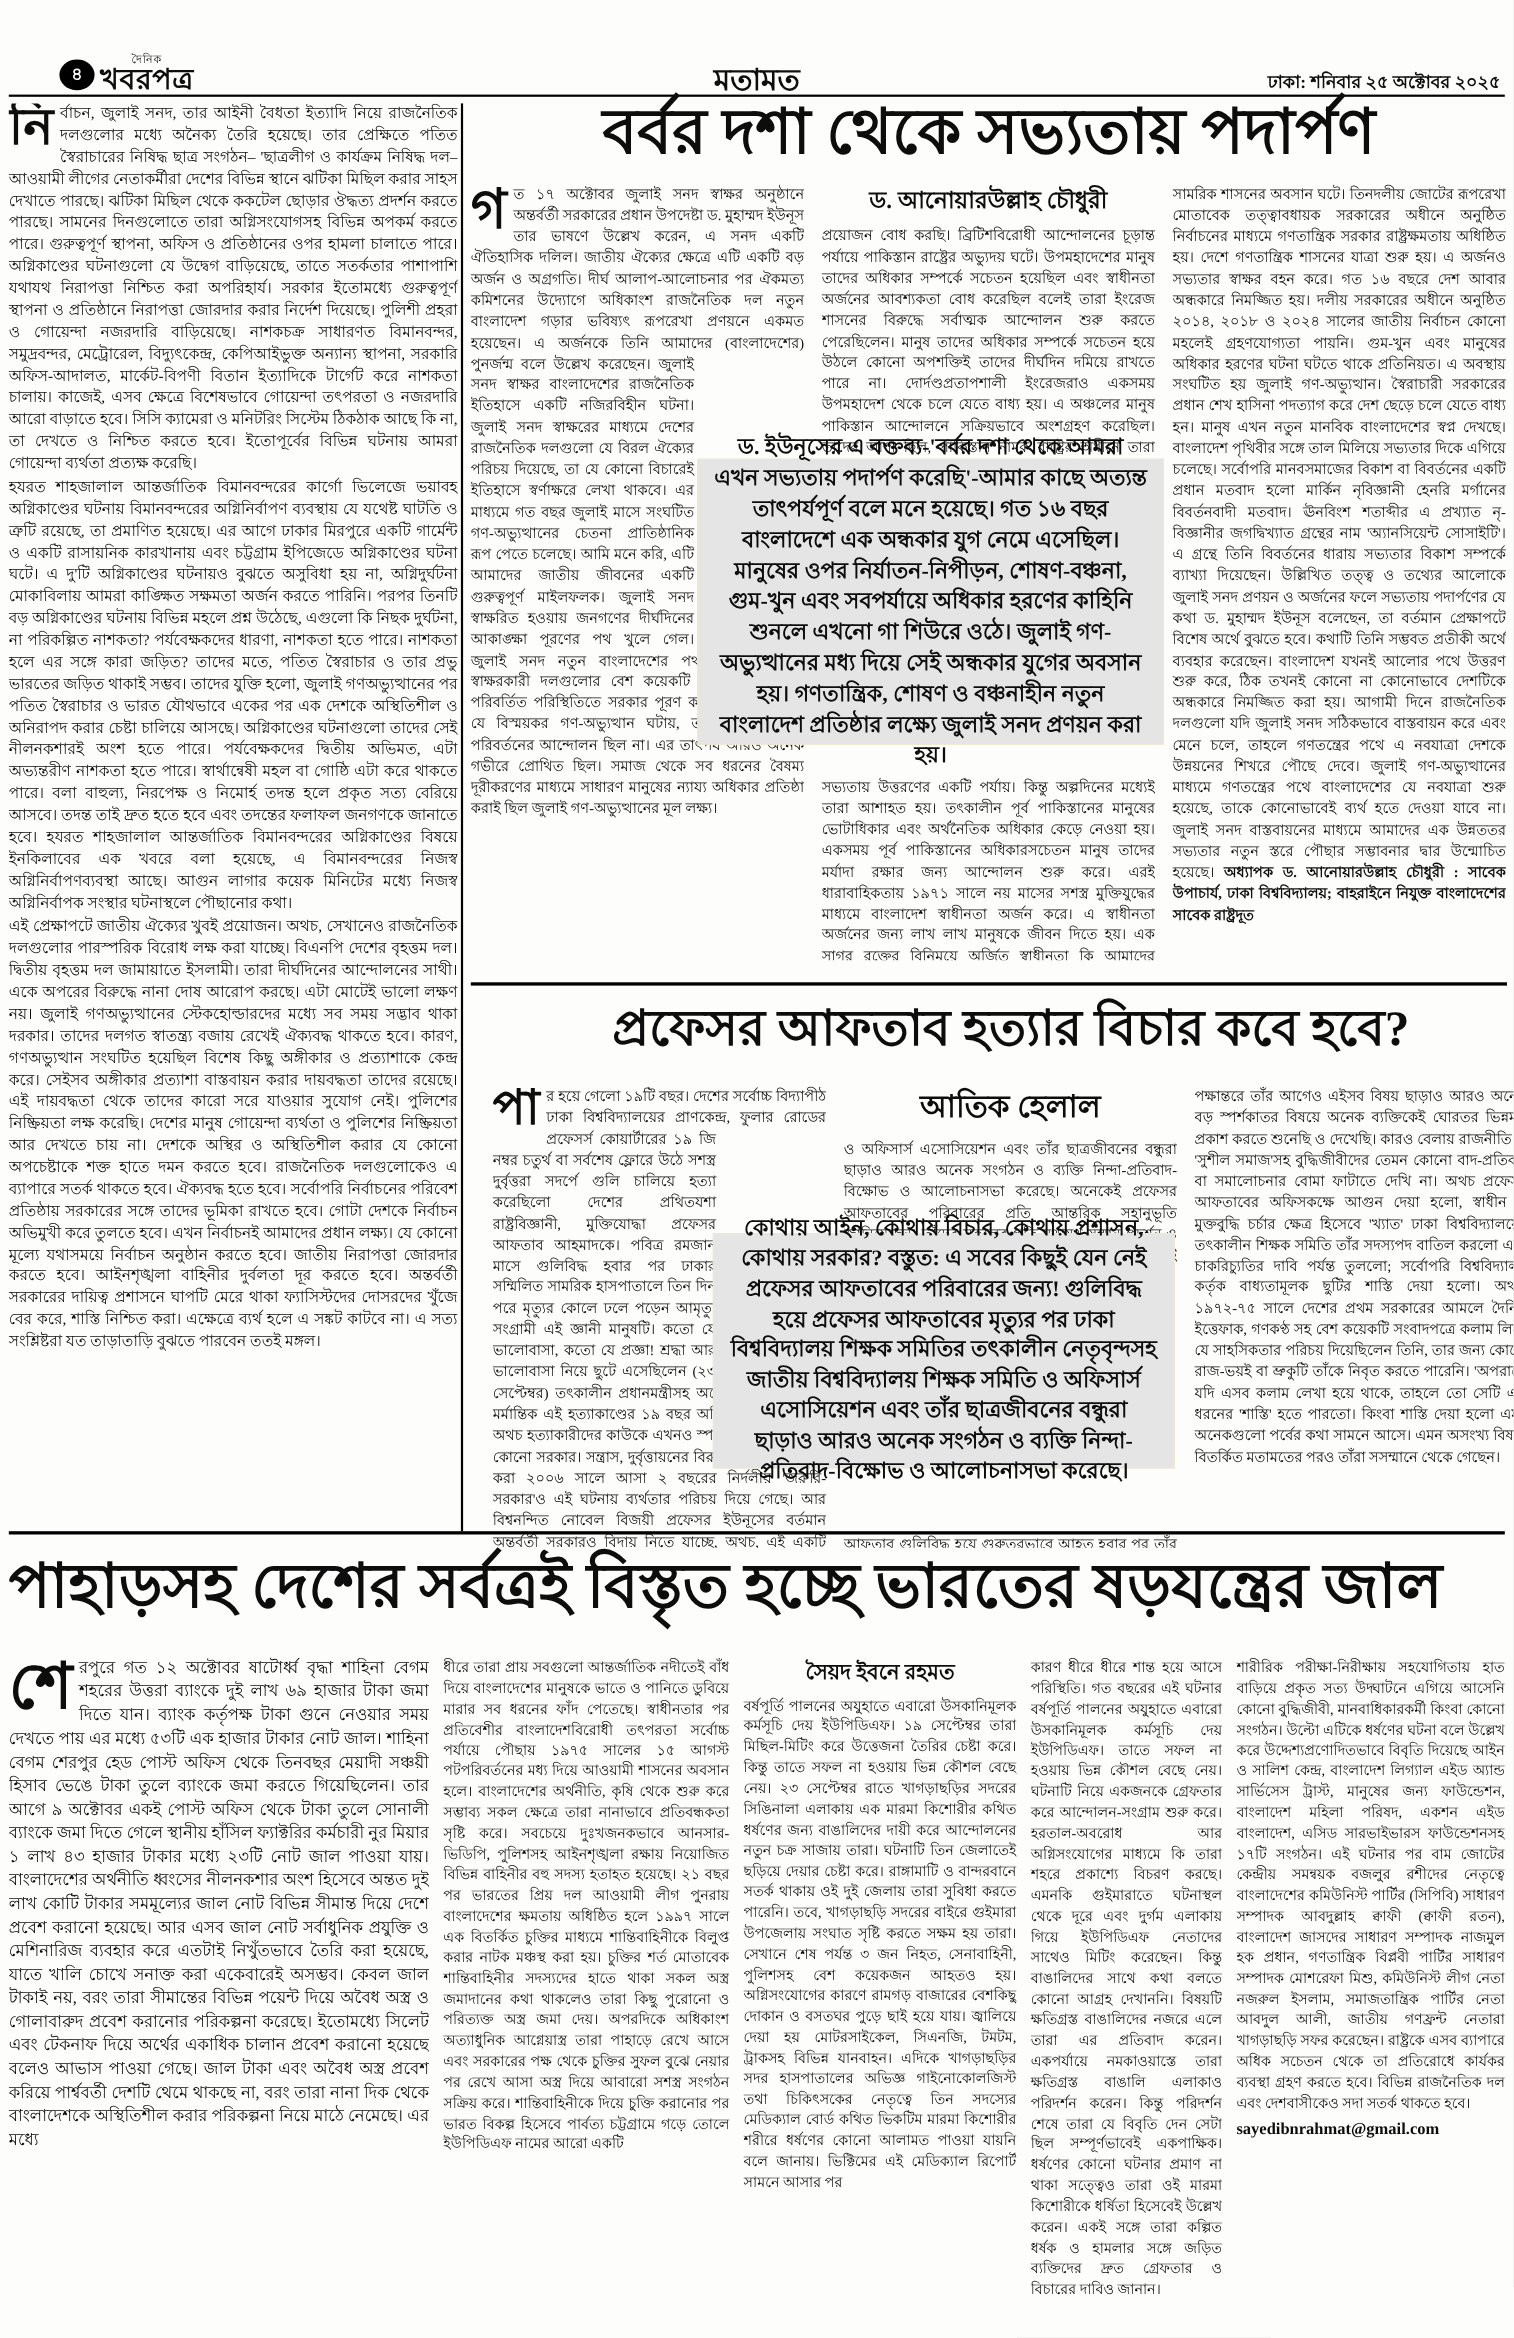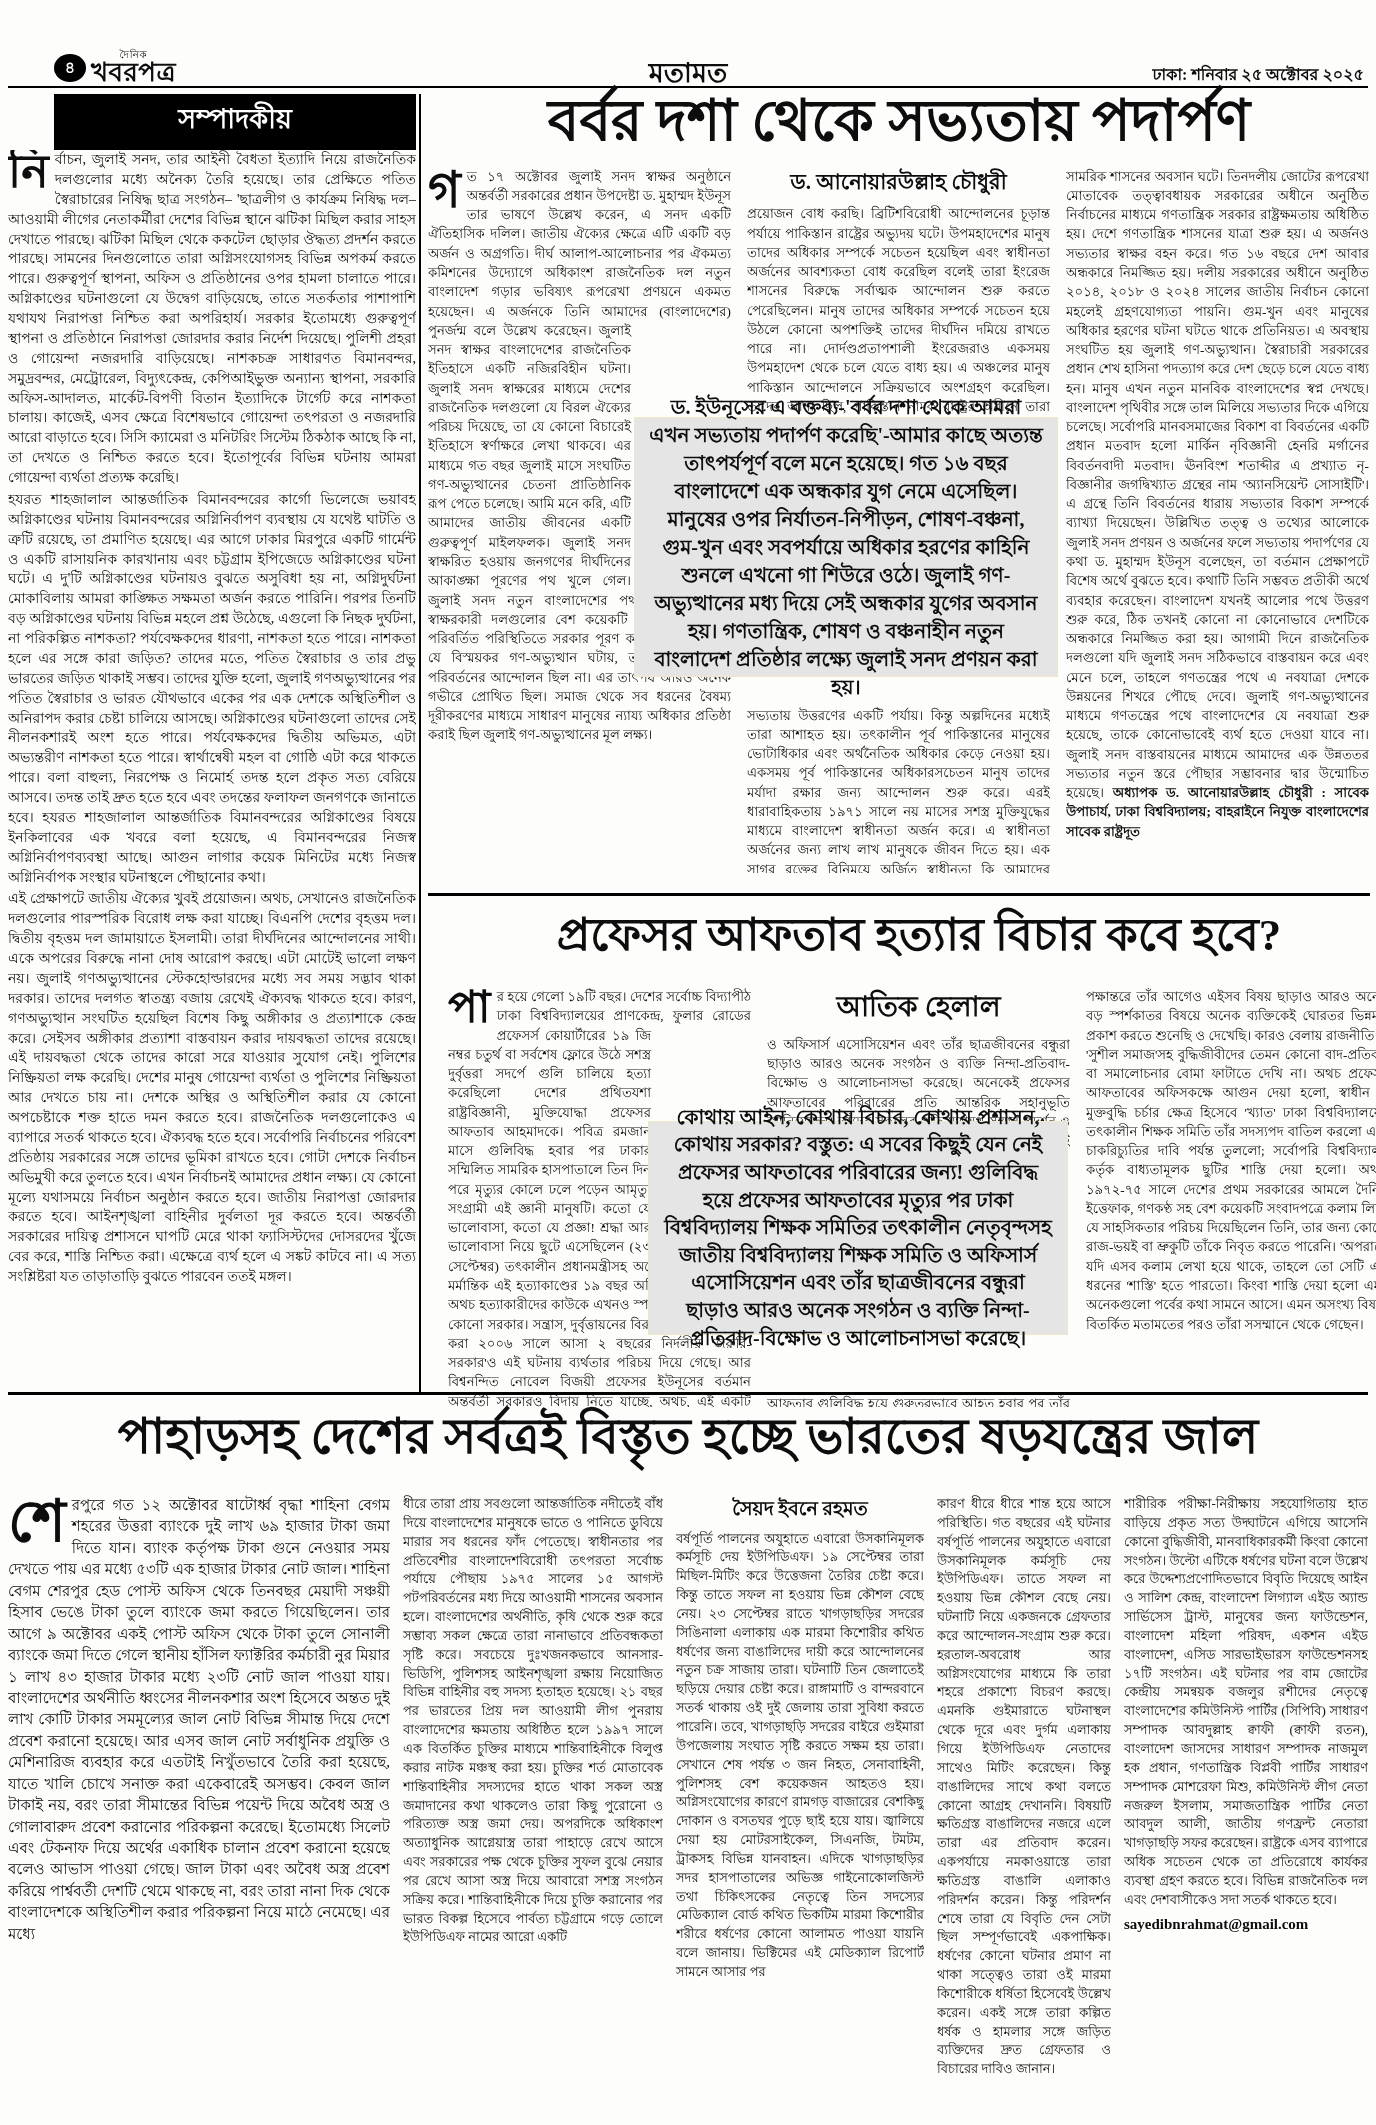--- a/index.html
+++ b/index.html
@@ -58,21 +58,21 @@
   #a2 .colwrap { gap:16px; height:420px; }
   #a2 .col { width:303px; font-size:13.2px; line-height:1.46; }
   #a2 .byline { font-size:28px; }
   #a2 .dropcap { font-size:44px; }
   #a2 .pullq { left:200px; top:134px; width:420px; height:214px; font-size:20px; line-height:1.38; }
   #a2 .wrapR { width:100px; height:222px; }
   #a2 .spacerB { height:224px; }
 
   
   #a3 { position:absolute; left:8px; top:1399px; width:1360px; height:718px; overflow:hidden; }
-  #a3 h1 { font-size:49px; text-align:center; font-weight:bold; margin-bottom:14px; }
+  #a3 h1 { font-size:56px; font-weight:bold; margin-bottom:14px; }
   #a3 .colwrap { gap:13px; height:645px; }
   #a3 .c1 { width:382px; font-size:15px; line-height:1.43; }
   #a3 .c2 { width:260px; font-size:13px; line-height:1.45; }
   #a3 .c3 { width:248px; font-size:13px; line-height:1.45; }
   #a3 .c4 { width:174px; font-size:13px; line-height:1.45; }
   #a3 .c5 { width:244px; font-size:13px; line-height:1.45; display:flex; flex-direction:column; }
   #a3 .byline { font-size:19px; }
   #a3 .dropcap { font-size:58px; }
   #a3 .c5 .ptext { max-height:555px; overflow:hidden; }
   .email { font-weight:bold; font-size:15px; margin-top:4px; font-family:"Liberation Serif",serif; }
@@ -92,21 +92,20 @@
         <span class="mast-main">খবরপত্র</span>
       </div>
     </div>
     <div class="section-title">মতামত</div>
     <div class="dateline">ঢাকা: শনিবার ২৫ অক্টোবর ২০২৫</div>
   </div>
 
   <div class="rule-v" style="left:419px; top:94px; height:1298px;"></div>
 
   <div id="editorial">
-    <div class="kicker">সম্পাদকীয়</div>
     <div class="ebody jp">
       <p><span class="dropcap">নি</span><span>র্বাচন, জুলাই সনদ, তার আইনী বৈধতা ইত্যাদি নিয়ে রাজনৈতিক দলগুলোর মধ্যে অনৈক্য তৈরি হয়েছে। তার প্রেক্ষিতে পতিত স্বৈরাচারের নিষিদ্ধ ছাত্র সংগঠন– 'ছাত্রলীগ ও কার্যক্রম নিষিদ্ধ দল– আওয়ামী লীগের নেতাকর্মীরা দেশের বিভিন্ন স্থানে ঝটিকা মিছিল করার সাহস দেখাতে পারছে। ঝটিকা মিছিল থেকে ককটেল ছোড়ার ঔদ্ধত্য প্রদর্শন করতে পারছে। সামনের দিনগুলোতে তারা অগ্নিসংযোগসহ বিভিন্ন অপকর্ম করতে পারে। গুরুত্বপূর্ণ স্থাপনা, অফিস ও প্রতিষ্ঠানের ওপর হামলা চালাতে পারে। অগ্নিকাণ্ডের ঘটনাগুলো যে উদ্বেগ বাড়িয়েছে, তাতে সতর্কতার পাশাপাশি যথাযথ নিরাপত্তা নিশ্চিত করা অপরিহার্য। সরকার ইতোমধ্যে গুরুত্বপূর্ণ স্থাপনা ও প্রতিষ্ঠানে নিরাপত্তা জোরদার করার নির্দেশ দিয়েছে। পুলিশী প্রহরা ও গোয়েন্দা নজরদারি বাড়িয়েছে। নাশকচক্র সাধারণত বিমানবন্দর, সমুদ্রবন্দর, মেট্রোরেল, বিদ্যুৎকেন্দ্র, কেপিআইভুক্ত অন্যান্য স্থাপনা, সরকারি অফিস-আদালত, মার্কেট-বিপণী বিতান ইত্যাদিকে টার্গেট করে নাশকতা চালায়। কাজেই, এসব ক্ষেত্রে বিশেষভাবে গোয়েন্দা তৎপরতা ও নজরদারি আরো বাড়াতে হবে। সিসি ক্যামেরা ও মনিটরিং সিস্টেম ঠিকঠাক আছে কি না, তা দেখতে ও নিশ্চিত করতে হবে। ইতোপূর্বের বিভিন্ন ঘটনায় আমরা গোয়েন্দা ব্যর্থতা প্রত্যক্ষ করেছি।</span></p>
       <p>হযরত শাহজালাল আন্তর্জাতিক বিমানবন্দরের কার্গো ভিলেজে ভয়াবহ অগ্নিকাণ্ডের ঘটনায় বিমানবন্দরের অগ্নিনির্বাপণ ব্যবস্থায় যে যথেষ্ট ঘাটতি ও ত্রুটি রয়েছে, তা প্রমাণিত হয়েছে। এর আগে ঢাকার মিরপুরে একটি গার্মেন্ট ও একটি রাসায়নিক কারখানায় এবং চট্টগ্রাম ইপিজেডে অগ্নিকাণ্ডের ঘটনা ঘটে। এ দু'টি অগ্নিকাণ্ডের ঘটনায়ও বুঝতে অসুবিধা হয় না, অগ্নিদুর্ঘটনা মোকাবিলায় আমরা কাঙ্ক্ষিত সক্ষমতা অর্জন করতে পারিনি। পরপর তিনটি বড় অগ্নিকাণ্ডের ঘটনায় বিভিন্ন মহলে প্রশ্ন উঠেছে, এগুলো কি নিছক দুর্ঘটনা, না পরিকল্পিত নাশকতা? পর্যবেক্ষকদের ধারণা, নাশকতা হতে পারে। নাশকতা হলে এর সঙ্গে কারা জড়িত? তাদের মতে, পতিত স্বৈরাচার ও তার প্রভু ভারতের জড়িত থাকাই সম্ভব। তাদের যুক্তি হলো, জুলাই গণঅভ্যুত্থানের পর পতিত স্বৈরাচার ও ভারত যৌথভাবে একের পর এক দেশকে অস্থিতিশীল ও অনিরাপদ করার চেষ্টা চালিয়ে আসছে। অগ্নিকাণ্ডের ঘটনাগুলো তাদের সেই নীলনকশারই অংশ হতে পারে। পর্যবেক্ষকদের দ্বিতীয় অভিমত, এটা অভ্যন্তরীণ নাশকতা হতে পারে। স্বার্থান্বেষী মহল বা গোষ্ঠি এটা করে থাকতে পারে। বলা বাহুল্য, নিরপেক্ষ ও নিমোর্হ তদন্ত হলে প্রকৃত সত্য বেরিয়ে আসবে। তদন্ত তাই দ্রুত হতে হবে এবং তদন্তের ফলাফল জনগণকে জানাতে হবে। হযরত শাহজালাল আন্তর্জাতিক বিমানবন্দরের অগ্নিকাণ্ডের বিষয়ে ইনকিলাবের এক খবরে বলা হয়েছে, এ বিমানবন্দরের নিজস্ব অগ্নিনির্বাপণব্যবস্থা আছে। আগুন লাগার কয়েক মিনিটের মধ্যে নিজস্ব অগ্নিনির্বাপক সংস্থার ঘটনাস্থলে পৌছানোর কথা।</p>
       <p>এই প্রেক্ষাপটে জাতীয় ঐক্যের খুবই প্রয়োজন। অথচ, সেখানেও রাজনৈতিক দলগুলোর পারস্পরিক বিরোধ লক্ষ করা যাচ্ছে। বিএনপি দেশের বৃহত্তম দল। দ্বিতীয় বৃহত্তম দল জামায়াতে ইসলামী। তারা দীর্ঘদিনের আন্দোলনের সাথী। একে অপরের বিরুদ্ধে নানা দোষ আরোপ করছে। এটা মোটেই ভালো লক্ষণ নয়। জুলাই গণঅভ্যুত্থানের স্টেকহোল্ডারদের মধ্যে সব সময় সদ্ভাব থাকা দরকার। তাদের দলগত স্বাতন্ত্র্য বজায় রেখেই ঐক্যবদ্ধ থাকতে হবে। কারণ, গণঅভ্যুত্থান সংঘটিত হয়েছিল বিশেষ কিছু অঙ্গীকার ও প্রত্যাশাকে কেন্দ্র করে। সেইসব অঙ্গীকার প্রত্যাশা বাস্তবায়ন করার দায়বদ্ধতা তাদের রয়েছে। এই দায়বদ্ধতা থেকে তাদের কারো সরে যাওয়ার সুযোগ নেই। পুলিশের নিষ্ক্রিয়তা লক্ষ করেছি। দেশের মানুষ গোয়েন্দা ব্যর্থতা ও পুলিশের নিষ্ক্রিয়তা আর দেখতে চায় না। দেশকে অস্থির ও অস্থিতিশীল করার যে কোনো অপচেষ্টাকে শক্ত হাতে দমন করতে হবে। রাজনৈতিক দলগুলোকেও এ ব্যাপারে সতর্ক থাকতে হবে। ঐক্যবদ্ধ হতে হবে। সর্বোপরি নির্বাচনের পরিবেশ প্রতিষ্ঠায় সরকারের সঙ্গে তাদের ভূমিকা রাখতে হবে। গোটা দেশকে নির্বাচন অভিমুখী করে তুলতে হবে। এখন নির্বাচনই আমাদের প্রধান লক্ষ্য। যে কোনো মূল্যে যথাসময়ে নির্বাচন অনুষ্ঠান করতে হবে। জাতীয় নিরাপত্তা জোরদার করতে হবে। আইনশৃঙ্খলা বাহিনীর দুর্বলতা দূর করতে হবে। অন্তর্বর্তী সরকারের দায়িত্ব প্রশাসনে ঘাপটি মেরে থাকা ফ্যাসিস্টদের দোসরদের খুঁজে বের করে, শাস্তি নিশ্চিত করা। এক্ষেত্রে ব্যর্থ হলে এ সঙ্কট কাটবে না। এ সত্য সংশ্লিষ্টরা যত তাড়াতাড়ি বুঝতে পারবেন ততই মঙ্গল।</p>
     </div>
   </div>
 
   <div id="a1">
     <h1>বর্বর দশা থেকে সভ্যতায় পদার্পণ</h1>
     <div class="colwrap">

